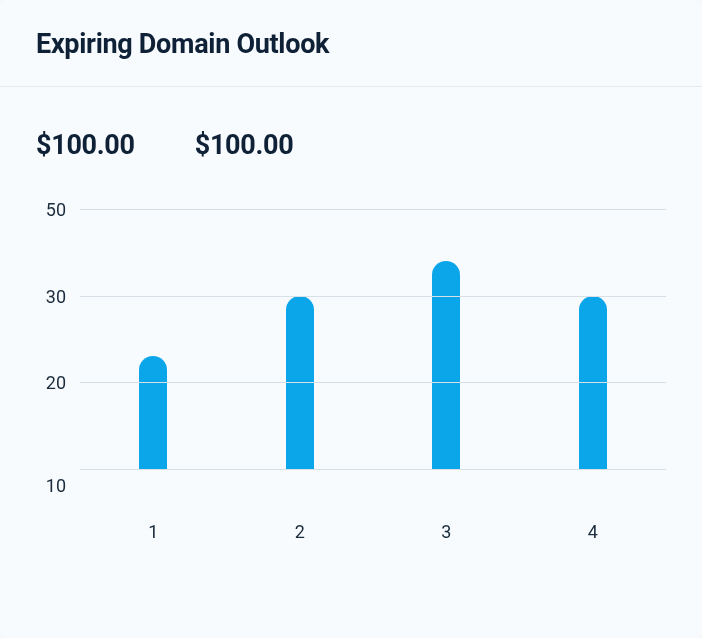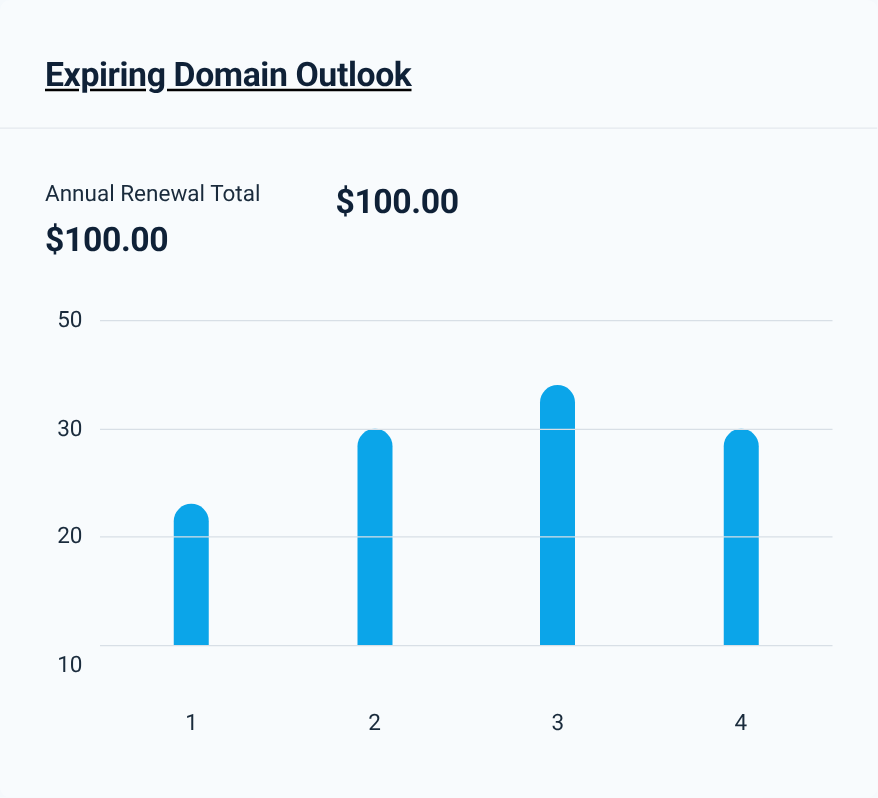--- a/index.html
+++ b/index.html
@@ -10,23 +10,22 @@
       height: 638px;
       overflow: hidden;
     }
     .card {
       background: #f8fbfd;
       width: 702px;
       height: 638px;
       border-radius: 8px;
     }
     .header {
-      padding: 44px 36px 26px 36px;
+      padding: 28px 36px 26px 36px;
       border-bottom: 1px solid #e4e9ee;
-      text-decoration: underline;
     }
     .title {
       font-size: 27px;
       font-weight: 700;
       color: #0f2137;
       letter-spacing: -0.3px;
     }
     .stats {
       display: flex;
       gap: 60px;
@@ -115,21 +114,20 @@
 </head>
 <body>
 
 <div class="card">
   <div class="header">
     <div class="title">Expiring Domain Outlook</div>
   </div>
 
   <div class="stats">
     <div class="stat-block">
-      <div class="stat-label">Annual Renewal Total</div>
       <div class="stat-value">$100.00</div>
     </div>
     <div class="stat-block">
       <div class="stat-value">$100.00</div>
     </div>
   </div>
 
   <div class="chart-wrap">
     <div class="chart">
       <div class="y-axis" id="y-axis">

